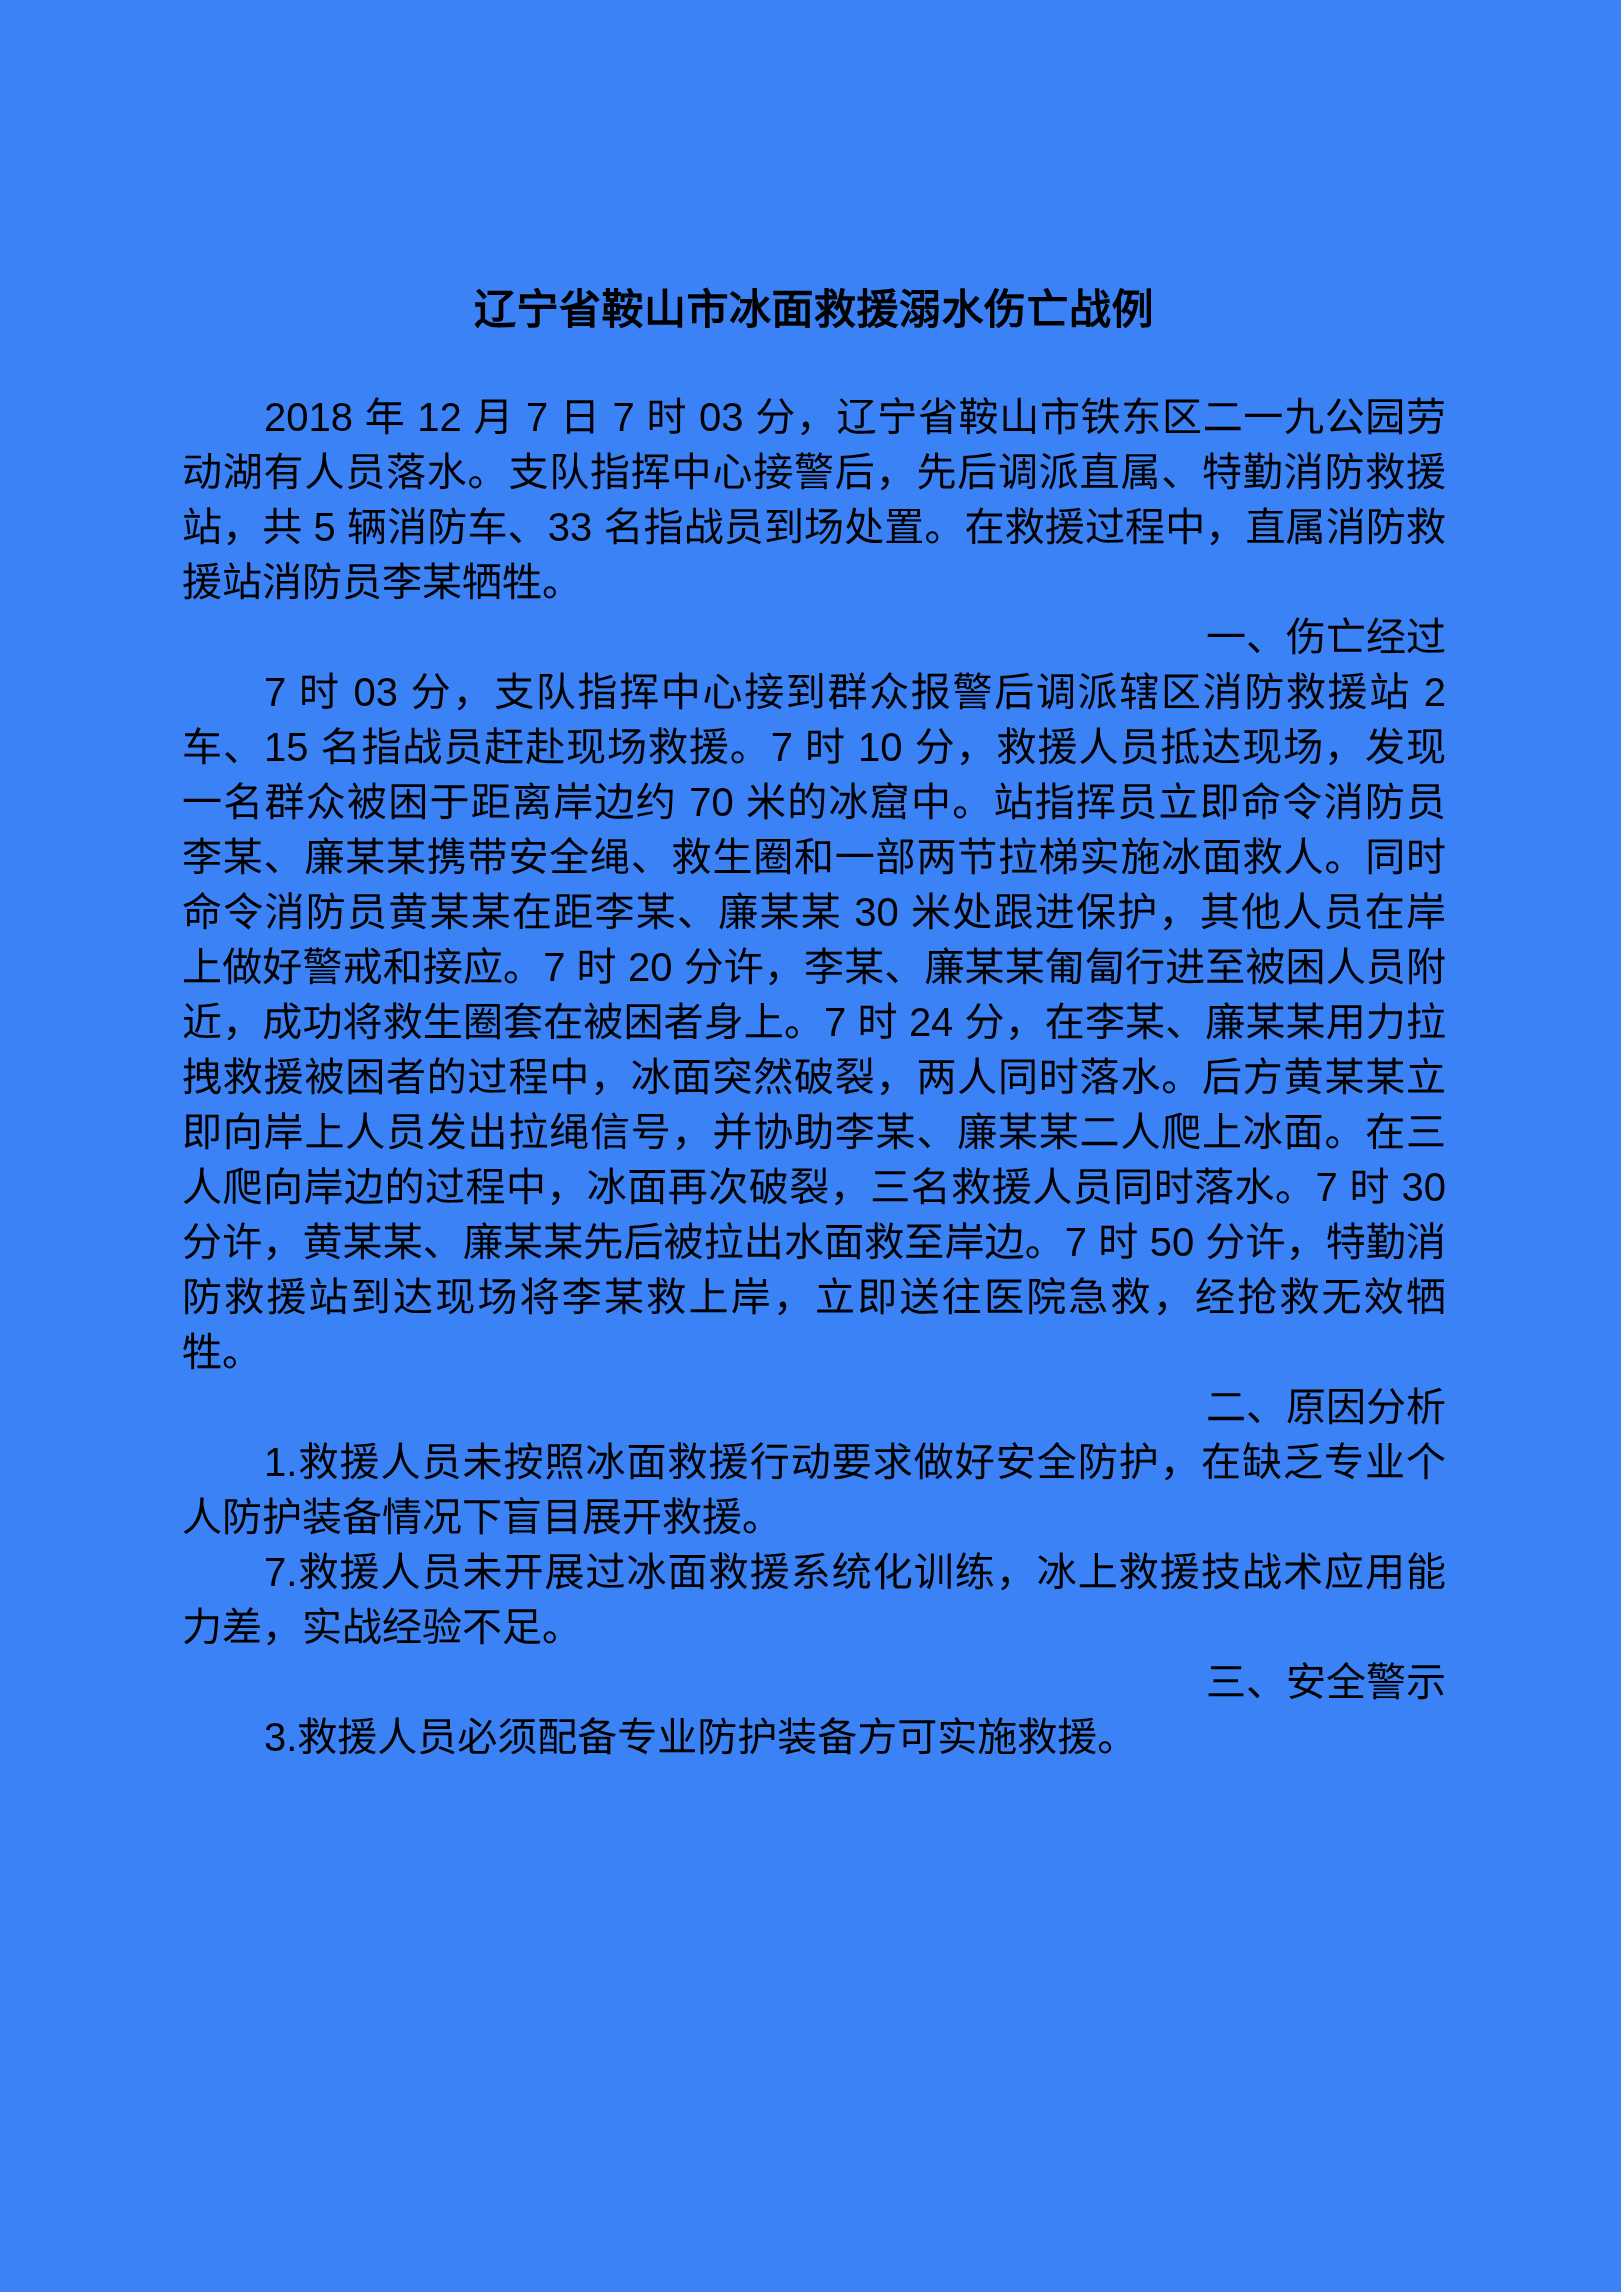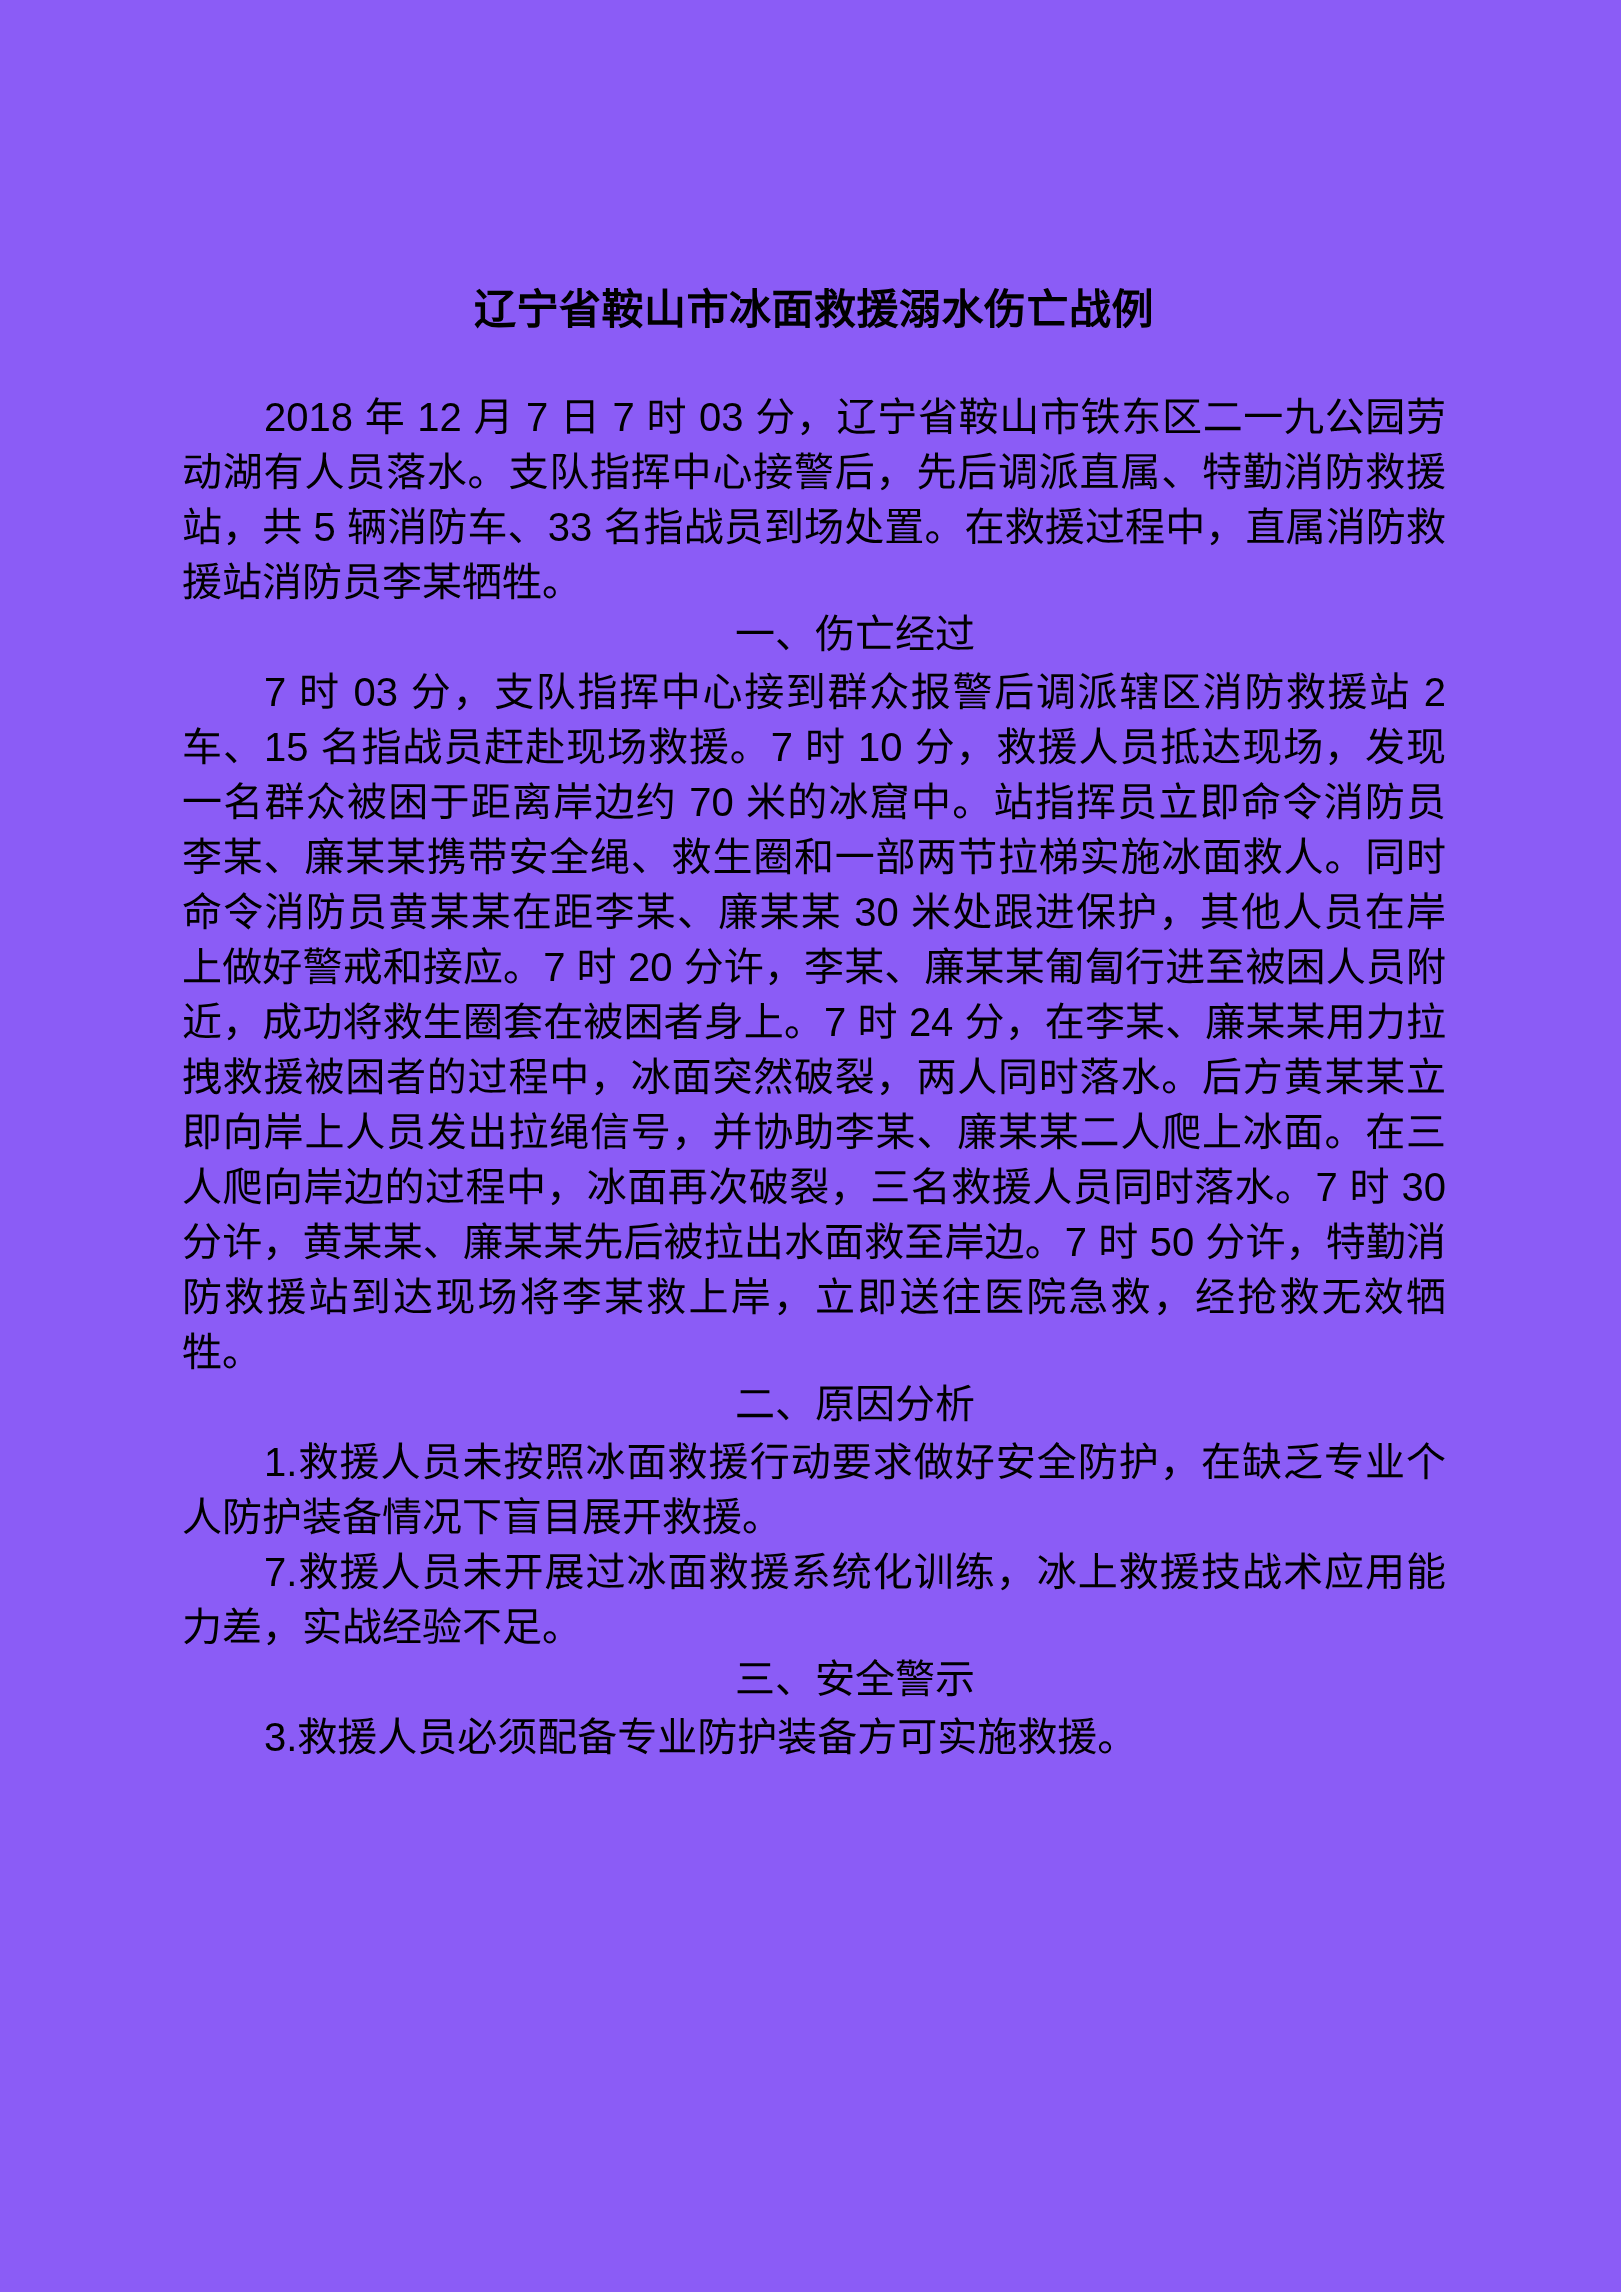--- a/index.html
+++ b/index.html
@@ -13,21 +13,21 @@
     height: 2293px;
     font-family: "Liberation Serif", "DejaVu Serif", serif;
     color: #000000;
     -webkit-font-smoothing: antialiased;
   }
 
   .page {
     position: relative;
     width: 1621px;
     height: 2293px;
-    background: #8b5cf6;
+    background: #3b82f6;
     box-sizing: border-box;
     padding: 0;
     overflow: hidden;
   }
 
   .content {
     position: absolute;
     left: 182px;
     top: 280px;
     width: 1264px;
@@ -54,26 +54,26 @@
     margin: 0;
     letter-spacing: 0px;
     word-break: break-all;
   }
 
   .indent2 {
     text-indent: 82px;
   }
 
   .heading {
-    font-family: Liberation Mono, monospace;
+    font-family: Liberation Serif, serif;
     font-size: 40px;
     line-height: 55px;
     text-indent: 82px;
     margin: 0;
-    text-align: center;
+    text-align: right;
     letter-spacing: 0px;
   }
 
   
   .para, .heading, .doc-title {
     transform-origin: left top;
   }
 </style>
 </head>
 <body>

